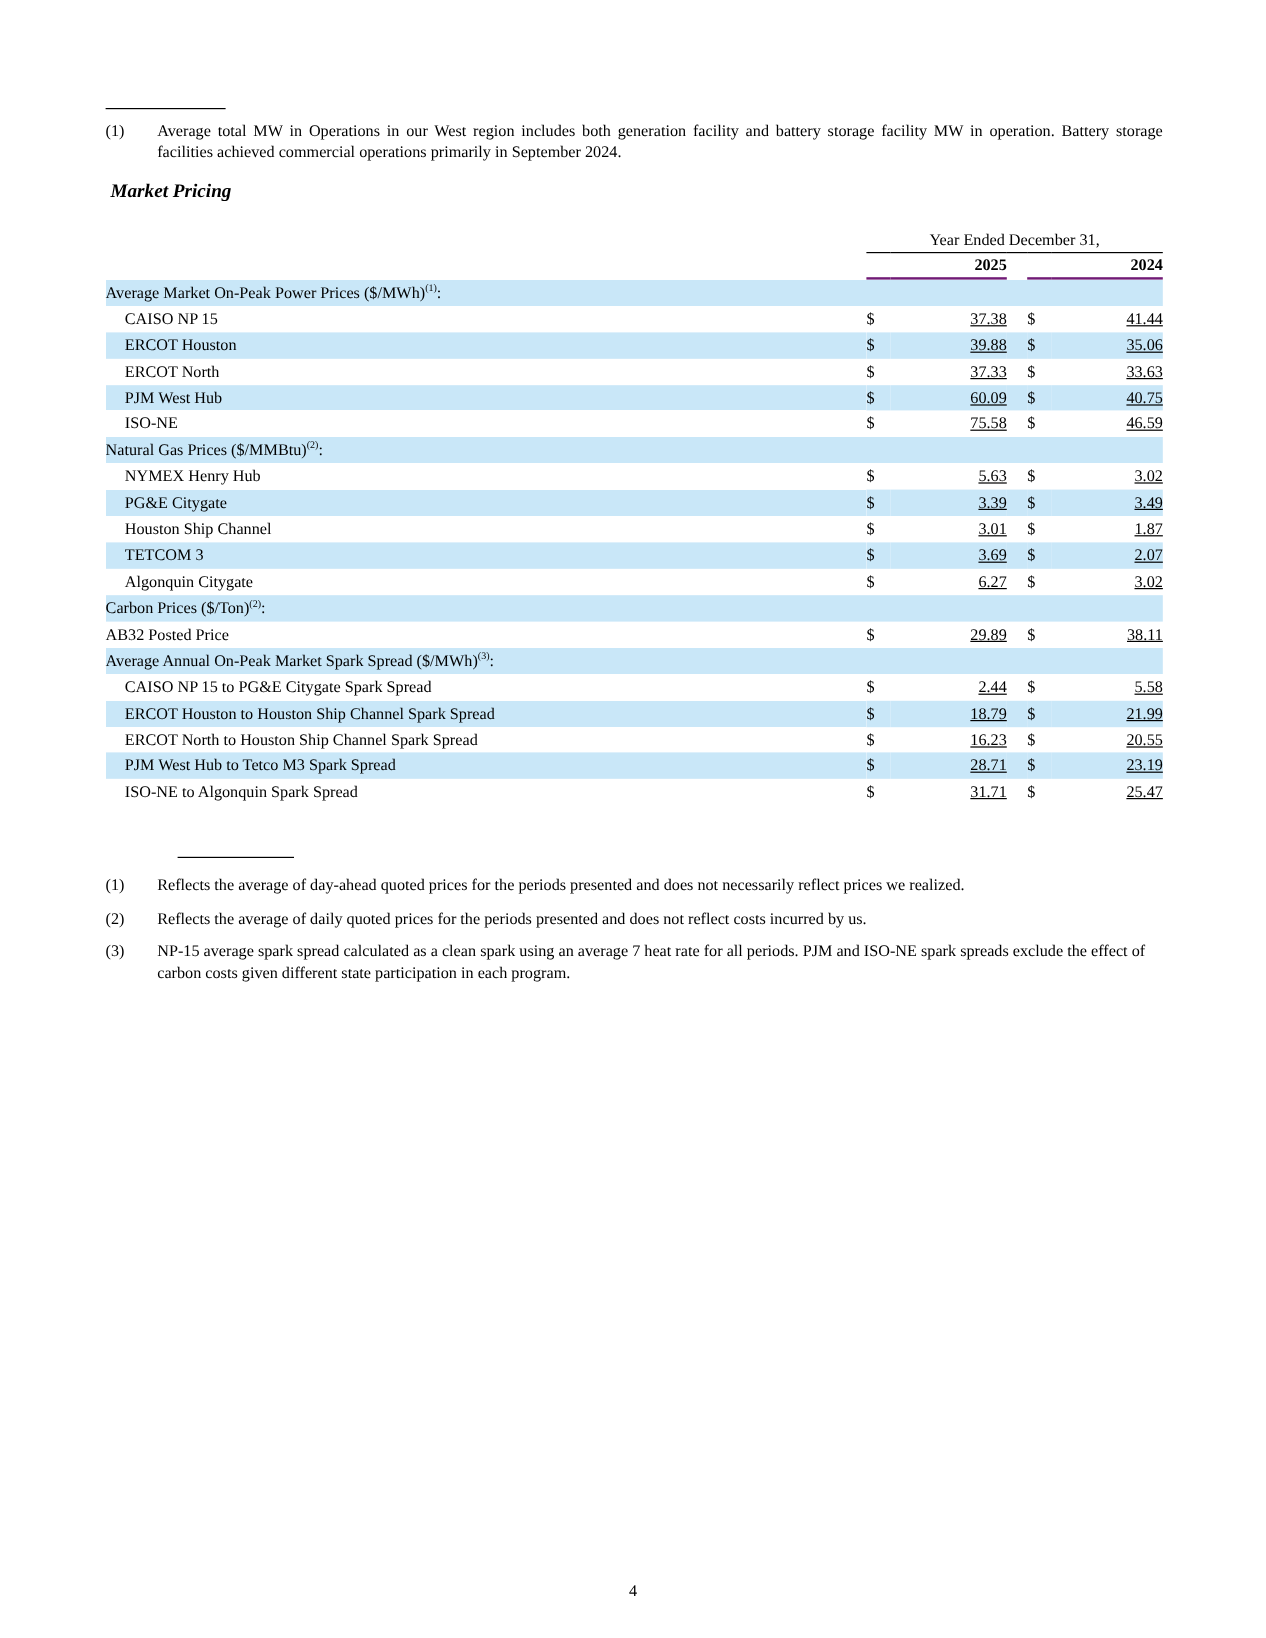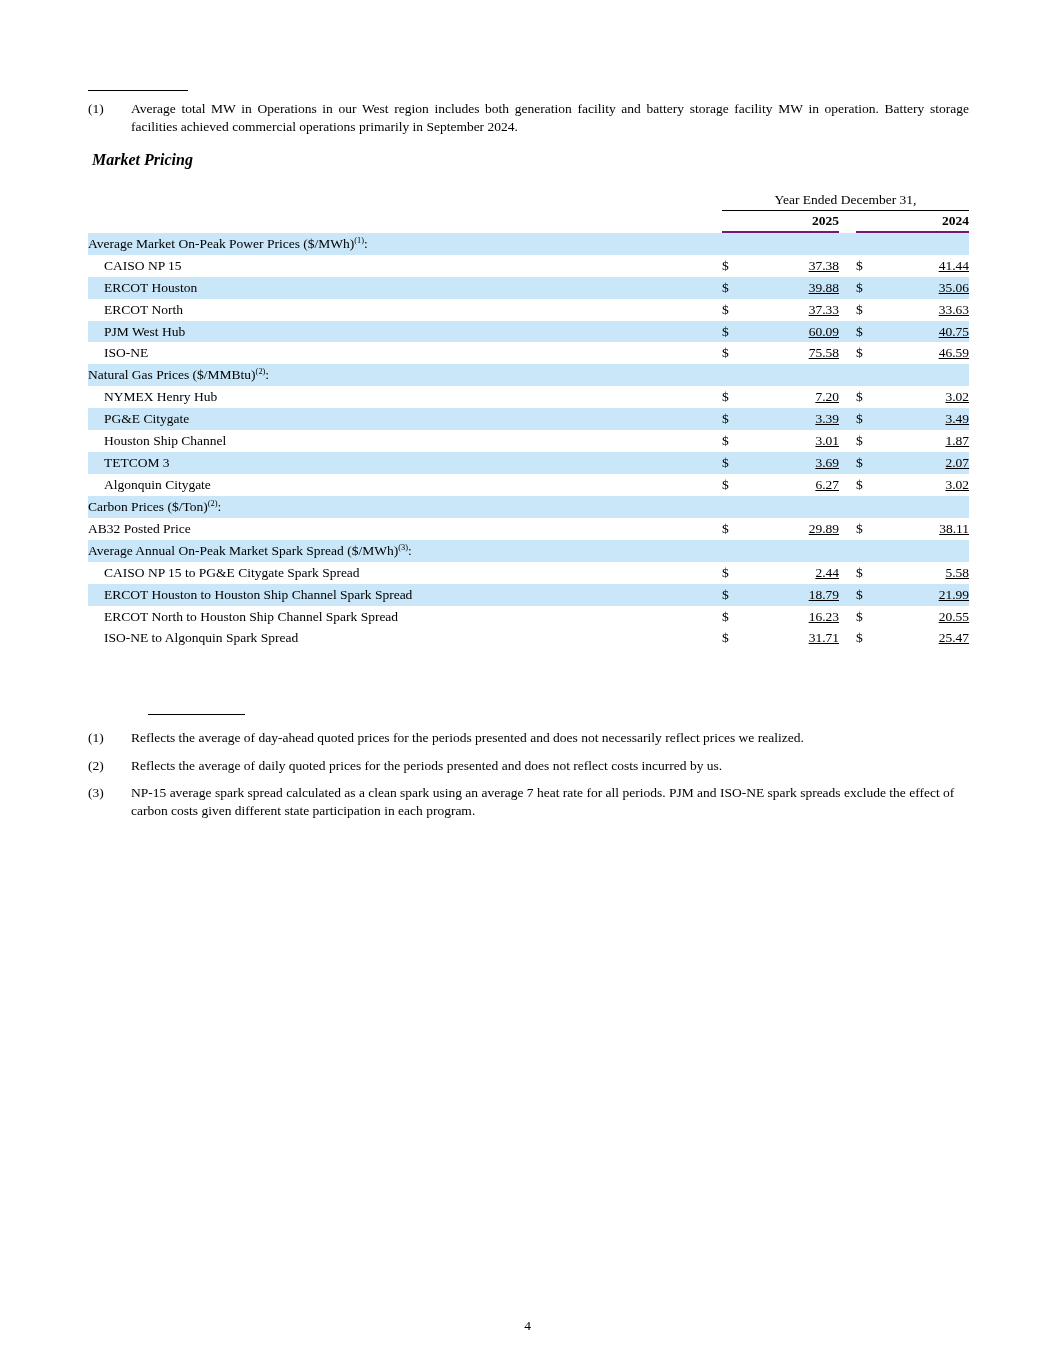--- a/index.html
+++ b/index.html
@@ -127,21 +127,21 @@
           <td class="gap"></td>
           <td class="cur">$</td>
           <td class="val">46.59</td>
         </tr>
         <tr class="hl">
           <td class="lbl" colspan="6">Natural Gas Prices ($/MMBtu)<sup>(2)</sup>:</td>
         </tr>
         <tr>
           <td class="lbl indent">NYMEX Henry Hub</td>
           <td class="cur">$</td>
-          <td class="val">7.20</td>
+          <td class="val">5.63</td>
           <td class="gap"></td>
           <td class="cur">$</td>
           <td class="val">3.02</td>
         </tr>
         <tr class="hl">
           <td class="lbl indent">PG&amp;E Citygate</td>
           <td class="cur">$</td>
           <td class="val">3.39</td>
           <td class="gap"></td>
           <td class="cur">$</td>
@@ -201,20 +201,28 @@
           <td class="cur">$</td>
           <td class="val">21.99</td>
         </tr>
         <tr>
           <td class="lbl indent">ERCOT North to Houston Ship Channel Spark Spread</td>
           <td class="cur">$</td>
           <td class="val">16.23</td>
           <td class="gap"></td>
           <td class="cur">$</td>
           <td class="val">20.55</td>
+        </tr>
+        <tr class="hl">
+          <td class="lbl indent">PJM West Hub to Tetco M3 Spark Spread</td>
+          <td class="cur">$</td>
+          <td class="val">28.71</td>
+          <td class="gap"></td>
+          <td class="cur">$</td>
+          <td class="val">23.19</td>
         </tr>
         <tr>
           <td class="lbl indent">ISO-NE to Algonquin Spark Spread</td>
           <td class="cur">$</td>
           <td class="val">31.71</td>
           <td class="gap"></td>
           <td class="cur">$</td>
           <td class="val">25.47</td>
         </tr>
       </tbody>

